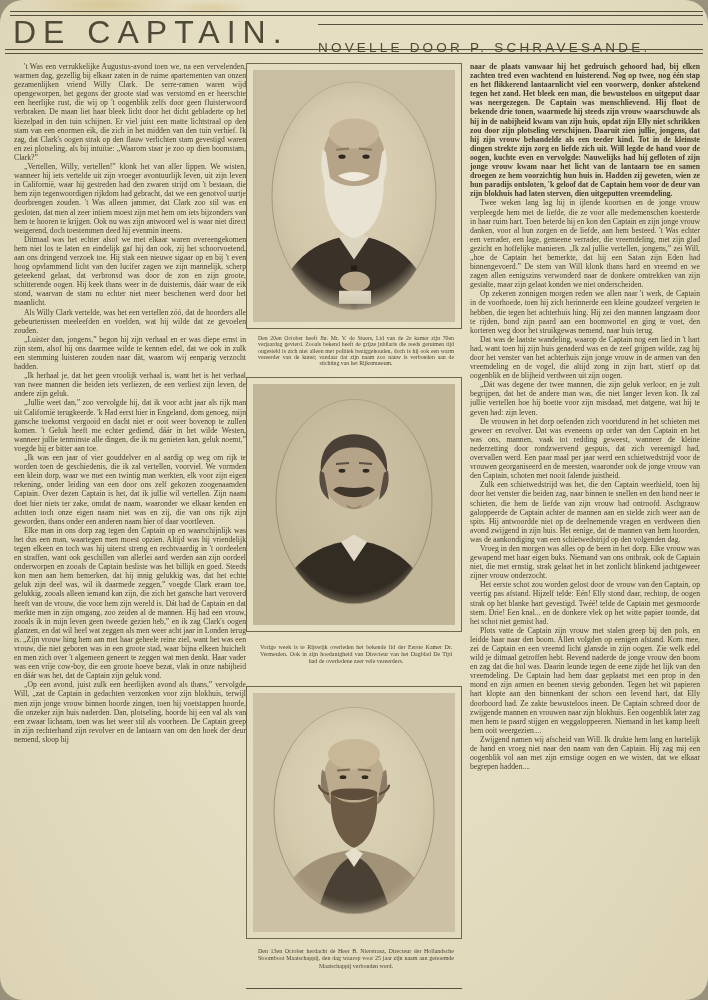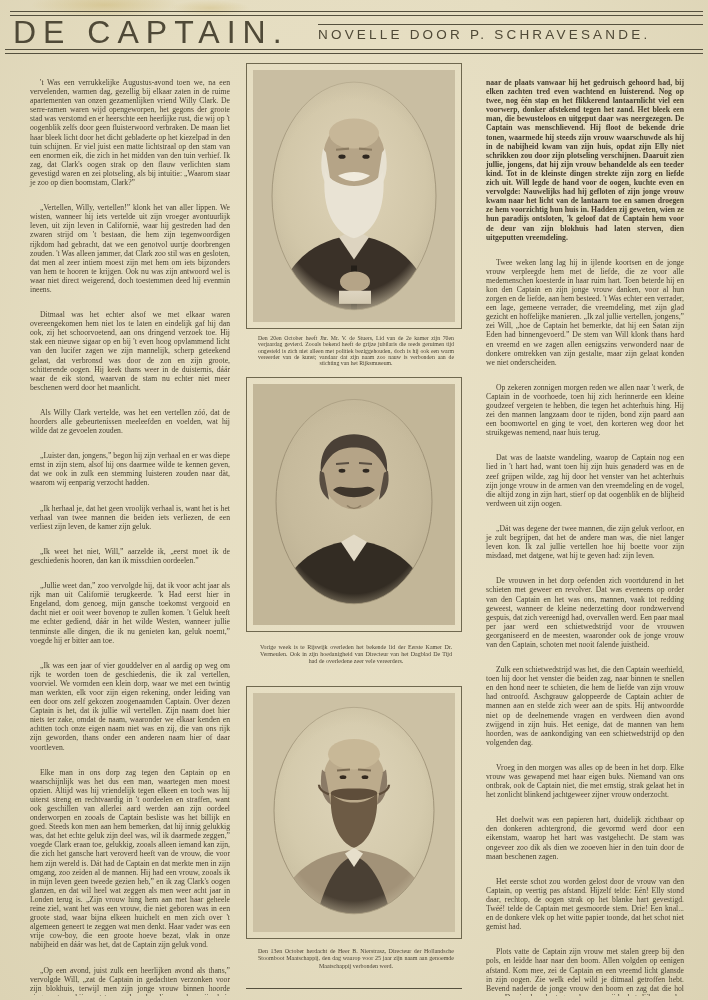--- a/index.html
+++ b/index.html
@@ -2,47 +2,48 @@
 <html><head>
 <meta charset="utf-8">
 <style>
   html,body{margin:0;padding:0;background:#9a917c;}
   .page{
     position:relative;width:708px;height:1000px;margin:0 auto;overflow:hidden;
     background:
       radial-gradient(ellipse at 50% 40%, #e9e1c6 0%, #e5ddc1 55%, #dcd3b4 100%);
     font-family:"Liberation Serif", serif;
     color:#443d2e;
+    border-radius:23px;
   }
   .stain{position:absolute;pointer-events:none;}
   .s1{left:30px;top:-8px;width:150px;height:26px;background:radial-gradient(rgba(186,152,50,.28),rgba(186,152,50,0) 70%);}
   .s2{left:170px;top:0px;width:80px;height:16px;background:radial-gradient(rgba(186,152,50,.22),rgba(186,152,50,0) 70%);}
 
   .double-rule{position:absolute;height:3px;border-top:1px solid #55503e;border-bottom:1px solid #55503e;}
   .rule-top{left:10px;right:5px;top:11px;}
   .rule-mid{left:5px;right:5px;top:49px;}
 
   .title{
     position:absolute;left:13px;top:16px;margin:0;
     font-family:"Liberation Sans", sans-serif;font-weight:400;
     font-size:32px;line-height:32px;letter-spacing:7px;color:#4f4937;
   }
-  .subtitle-block{position:absolute;left:318px;right:5px;top:24px;border-top:1px solid #55503e;padding-top:2px;}
+  .subtitle-block{position:absolute;left:318px;right:5px;top:24px;border-top:1px solid #55503e;padding-top:15px;}
   .subtitle{
     font-family:"Liberation Sans", sans-serif;font-weight:400;
     font-size:13.5px;letter-spacing:3.2px;color:#4f4937;white-space:nowrap;
   }
 
   .col{
     position:absolute;top:62px;height:934px;overflow:hidden;
     font-size:7.7px;line-height:9.1px;text-align:justify;
   }
   .col-left{left:14px;width:232px;}
   .col-right{left:470px;width:230px;}
-  .para{margin:16px;text-indent:10px;}
+  .para{margin:0;text-indent:10px;}
   .para.no-indent{text-indent:0;font-weight:bold;}
 
   .photo-box{position:absolute;left:246px;width:216px;border:1px solid #6f684f;padding:6px;box-sizing:border-box;}
   .box1{top:63px;height:266px;}
   .box2{top:377px;height:255px;}
   .box3{top:686px;height:253px;}
   .photo-box svg{display:block;width:100%;height:100%;}
 
   .caption{
     position:absolute;color:#4a4334;
@@ -65,38 +66,36 @@
   <div class="subtitle-block">
     <div class="subtitle">NOVELLE DOOR P. SCHRAVESANDE.</div>
   </div>
   <div class="double-rule rule-mid"></div>
 
   <div class="col col-left">
       <p class="para">'t Was een verrukkelijke Augustus-avond toen we, na een vervelenden, warmen dag, gezellig bij elkaar zaten in de ruime apartementen van onzen gezamenlijken vriend Willy Clark. De serre-ramen waren wijd opengeworpen, het gegons der groote stad was verstomd en er heerschte een heerlijke rust, die wij op 't oogenblik zelfs door geen fluisterwoord verbraken. De maan liet haar bleek licht door het dicht gebladerte op het kiezelpad in den tuin schijnen. Er viel juist een matte lichtstraal op den stam van een enormen eik, die zich in het midden van den tuin verhief. Ik zag, dat Clark's oogen strak op den flauw verlichten stam gevestigd waren en zei plotseling, als bij intuïtie: „Waarom staar je zoo op dien boomstam, Clark?”</p>
       <p class="para">„Vertellen, Willy, vertellen!” klonk het van aller lippen. We wisten, wanneer hij iets vertelde uit zijn vroeger avontuurlijk leven, uit zijn leven in Californië, waar hij gestreden had den zwaren strijd om 't bestaan, die hem zijn tegenwoordigen rijkdom had gebracht, dat we een genotvol uurtje doorbrengen zouden. 't Was alleen jammer, dat Clark zoo stil was en gesloten, dat men al zeer intiem moest zijn met hem om iets bijzonders van hem te hooren te krijgen. Ook nu was zijn antwoord wel is waar niet direct weigerend, doch toestemmen deed hij evenmin ineens.</p>
       <p class="para">Ditmaal was het echter alsof we met elkaar waren overeengekomen hem niet los te laten en eindelijk gaf hij dan ook, zij het schoorvoetend, aan ons dringend verzoek toe. Hij stak een nieuwe sigaar op en bij 't even hoog opvlammend licht van den lucifer zagen we zijn mannelijk, scherp geteekend gelaat, dat verbronsd was door de zon en zijn groote, schitterende oogen. Hij keek thans weer in de duisternis, dáár waar de eik stond, waarvan de stam nu echter niet meer beschenen werd door het maanlicht.</p>
       <p class="para">Als Willy Clark vertelde, was het een vertellen zóó, dat de hoorders alle gebeurtenissen meeleefden en voelden, wat hij wilde dat ze gevoelen zouden.</p>
-      <p class="para">„Luister dan, jongens,” begon hij zijn verhaal en er was diepe ernst in zijn stem, alsof hij ons daarmee wilde te kennen geven, dat we ook in zulk een stemming luisteren zouden naar dàt, waarom wij eenparig verzocht hadden.</p>
-      <p class="para">„Ik herhaal je, dat het geen vroolijk verhaal is, want het is het verhaal van twee mannen die beiden iets verliezen, de een verliest zijn leven, de kamer zijn geluk.</p>
-      <p class="para">„Ik weet het niet, Will,” aarzelde ik, „eerst moet ik de geschiedenis hooren, dan kan ik misschien oordeelen.”</p>
+      <p class="para">„Luister dan, jongens,” begon hij zijn verhaal en er was diepe ernst in zijn stem, alsof hij ons daarmee wilde te kennen edel, dat we ook in zulk een stemming luisteren zouden naar dàt, waarom wij eenparig verzocht hadden.</p>
+      <p class="para">„Ik herhaal je, dat het geen vroolijk verhaal is, want het is het verhaal van twee mannen die beiden iets verliezen, de een verliest zijn leven, de andere zijn geluk.</p>
       <p class="para">„Jullie weet dan,” zoo vervolgde hij, dat ik voor acht jaar als rijk man uit Californië terugkeerde. 'k Had eerst hier in Engeland, dom genoeg, mijn gansche toekomst vergooid en dacht niet er ooit weer bovenop te zullen komen. 't Geluk heeft me echter gediend, dáár in het wilde Westen, wanneer jullie tenminste alle dingen, die ik nu genieten kan, geluk noemt,” voegde hij er bitter aan toe.</p>
       <p class="para">„Ik was een jaar of vier gouddelver en al aardig op weg om rijk te worden toen de geschiedenis, die ik zal vertellen, voorviel. We vormden een klein dorp, waar we met een twintig man werkten, elk voor zijn eigen rekening, onder leiding van een door ons zelf gekozen zoogenaamden Captain. Over dezen Captain is het, dat ik jullie wil vertellen. Zijn naam doet hier niets ter zake, omdat de naam, waaronder we elkaar kenden en achtten toch onze eigen naam niet was en zij, die van ons rijk zijn geworden, thans onder een anderen naam hier of daar voortleven.</p>
       <p class="para">Elke man in ons dorp zag tegen den Captain op en waarschijnlijk was het dus een man, waartegen men moest opzien. Altijd was hij vriendelijk tegen elkeen en toch was hij uiterst streng en rechtvaardig in 't oordeelen en straffen, want ook geschillen van allerlei aard werden aan zijn oordeel onderworpen en zooals de Captain besliste was het billijk en goed. Steeds kon men aan hem bemerken, dat hij innig gelukkig was, dat het echte geluk zijn deel was, wil ik daarmede zeggen,” voegde Clark eraan toe, gelukkig, zooals alleen iemand kan zijn, die zich het gansche hart veroverd heeft van de vrouw, die voor hem zijn wereld is. Dát had de Captain en dat merkte men in zijn omgang, zoo zeiden al de mannen. Hij had een vrouw, zooals ik in mijn leven geen tweede gezien heb,” en ik zag Clark's oogen glanzen, en dat wil heel wat zeggen als men weer acht jaar in Londen terug is. „Zijn vrouw hing hem aan met haar geheele reine ziel, want het was een vrouw, die niet geboren was in een groote stad, waar bijna elkeen huichelt en men zich over 't algemeen geneert te zeggen wat men denkt. Haar vader was een vrije cow-boy, die een groote hoeve bezat, vlak in onze nabijheid en dáár was het, dat de Captain zijn geluk vond.</p>
       <p class="para">„Op een avond, juist zulk een heerlijken avond als thans,” vervolgde Will, „zat de Captain in gedachten verzonken voor zijn blokhuis, terwijl men zijn jonge vrouw binnen hoorde zingen, toen hij voetstappen hoorde, die onzeker zijn huis naderden. Dan, plotseling, hoorde hij een val als van een zwaar lichaam, toen was het weer stil als voorheen. De Captain greep in zijn rechterhand zijn revolver en de lantaarn van om den hoek der deur nemend, sloop hij</p>
     </div>
   <div class="col col-right">
       <p class="para no-indent">naar de plaats vanwaar hij het gedruisch gehoord had, bij elken zachten tred even wachtend en luisterend. Nog op twee, nog één stap en het flikkerend lantaarnlicht viel een voorwerp, donker afstekend tegen het zand. Het bleek een man, die bewusteloos en uitgeput daar was neergezegen. De Captain was menschlievend. Hij floot de bekende drie tonen, waarmede hij steeds zijn vrouw waarschuwde als hij in de nabijheid kwam van zijn huis, opdat zijn Elly niet schrikken zou door zijn plotseling verschijnen. Daaruit zien jullie, jongens, dat hij zijn vrouw behandelde als een teeder kind. Tot in de kleinste dingen strekte zijn zorg en liefde zich uit. Will legde de hand voor de oogen, kuchte even en vervolgde: Nauwelijks had hij gefloten of zijn jonge vrouw kwam naar het licht van de lantaarn toe en samen droegen ze hem voorzichtig hun huis in. Hadden zij geweten, wien ze hun paradijs ontsloten, 'k geloof dat de Captain hem voor de deur van zijn blokhuis had laten sterven, dien uitgeputten vreemdeling.</p>
       <p class="para">Twee weken lang lag hij in ijlende koortsen en de jonge vrouw verpleegde hem met de liefde, die ze voor alle medemenschen koesterde in haar ruim hart. Toen beterde hij en kon den Captain en zijn jonge vrouw danken, voor al hun zorgen en de liefde, aan hem besteed. 't Was echter een verrader, een lage, gemeene verrader, die vreemdeling, met zijn glad gezicht en hoffelijke manieren. „Ik zal jullie vertellen, jongens,” zei Will, „hoe de Captain het bemerkte, dat hij een Satan zijn Eden had binnengevoerd.” De stem van Will klonk thans hard en vreemd en we zagen allen eenigszins verwonderd naar de donkere omtrekken van zijn gestalte, maar zijn gelaat konden we niet onderscheiden.</p>
       <p class="para">Op zekeren zonnigen morgen reden we allen naar 't werk, de Captain in de voorhoede, toen hij zich herinnerde een kleine goudzeef vergeten te hebben, die tegen het achterhuis hing. Hij zei den mannen langzaam door te rijden, bond zijn paard aan een boomwortel en ging te voet, den korteren weg door het struikgewas nemend, naar huis terug.</p>
       <p class="para">Dat was de laatste wandeling, waarop de Captain nog een lied in 't hart had, want toen hij zijn huis genaderd was en de zeef grijpen wilde, zag hij door het venster van het achterhuis zijn jonge vrouw in de armen van den vreemdeling en de vogel, die altijd zong in zijn hart, stierf op dat oogenblik en de blijheid verdween uit zijn oogen.</p>
       <p class="para">„Dát was degene der twee mannen, die zijn geluk verloor, en je zult begrijpen, dat het de andere man was, die niet langer leven kon. Ik zal jullie vertellen hoe hij boette voor zijn misdaad, met datgene, wat hij te geven had: zijn leven.</p>
       <p class="para">De vrouwen in het dorp oefenden zich voortdurend in het schieten met geweer en revolver. Dat was eveneens op order van den Captain en het was ons, mannen, vaak tot redding geweest, wanneer de kleine nederzetting door rondzwervend gespuis, dat zich vereenigd had, overvallen werd. Een paar maal per jaar werd een schietwedstrijd voor de vrouwen georganiseerd en de meesten, waaronder ook de jonge vrouw van den Captain, schoten met nooit falende juistheid.</p>
       <p class="para">Zulk een schietwedstrijd was het, die den Captain weerhield, toen hij door het venster die beiden zag, naar binnen te snellen en den hond neer te schieten, die hem de liefde van zijn vrouw had ontroofd. Aschgrauw galoppeerde de Captain achter de mannen aan en stelde zich weer aan de spits. Hij antwoordde niet op de deelnemende vragen en verdween dien avond zwijgend in zijn huis. Het eenige, dat de mannen van hem hoorden, was de aankondiging van een schietwedstrijd op den volgenden dag.</p>
       <p class="para">Vroeg in den morgen was alles op de been in het dorp. Elke vrouw was gewapend met haar eigen buks. Niemand van ons ontbrak, ook de Captain niet, die met ernstig, strak gelaat het in het zonlicht blinkend jachtgeweer zijner vrouw onderzocht.</p>
-      <p class="para">Het doelwit was een papieren hart, duidelijk zichtbaar op den donkeren achtergrond, die gevormd werd door een eikenstam, waarop het hart was vastgehecht. De stam was ongeveer zoo dik als dien we zooeven hier in den tuin door de maan beschenen zagen.</p>
       <p class="para">Het eerste schot zou worden gelost door de vrouw van den Captain, op veertig pas afstand. Hijzelf telde: Eén! Elly stond daar, rechtop, de oogen strak op het blanke hart gevestigd. Twéé! telde de Captain met gesmoorde stem. Drie! Een knal... en de donkere vlek op het witte papier toonde, dat het schot niet gemist had.</p>
       <p class="para">Plots vatte de Captain zijn vrouw met stalen greep bij den pols, en leidde haar naar den boom. Allen volgden op eenigen afstand. Kom mee, zei de Captain en een vreemd licht glansde in zijn oogen. Zie welk edel wild je ditmaal getroffen hebt. Bevend naderde de jonge vrouw den boom en zag dat die hol was. Daarin leunde tegen de eene zijde het lijk van den vreemdeling. De Captain had hem daar geplaatst met een prop in den mond en zijn armen en beenen stevig gebonden. Tegen het wit papieren hart klopte aan den binnenkant der schors een levend hart, dat Elly doorboord had. Ze zakte bewusteloos ineen. De Captain schreed door de zwijgende mannen en vrouwen naar zijn blokhuis. Een oogenblik later zag men hem te paard stijgen en weggaloppeeren. Niemand in het kamp heeft hem ooit weergezien....</p>
       <p class="para">Zwijgend namen wij afscheid van Will. Ik drukte hem lang en hartelijk de hand en vroeg niet naar den naam van den Captain. Hij zag mij een oogenblik vol aan met zijn ernstige oogen en we wisten, dat we elkaar begrepen hadden....</p>
     </div>
 
   <div class="photo-box box1">
     <svg viewBox="0 0 202 250" preserveAspectRatio="none" xmlns="http://www.w3.org/2000/svg">
       <defs>
         <radialGradient id="pg1" cx="50%" cy="42%" r="62%">
           <stop offset="0%" stop-color="#ded3b7"></stop>

